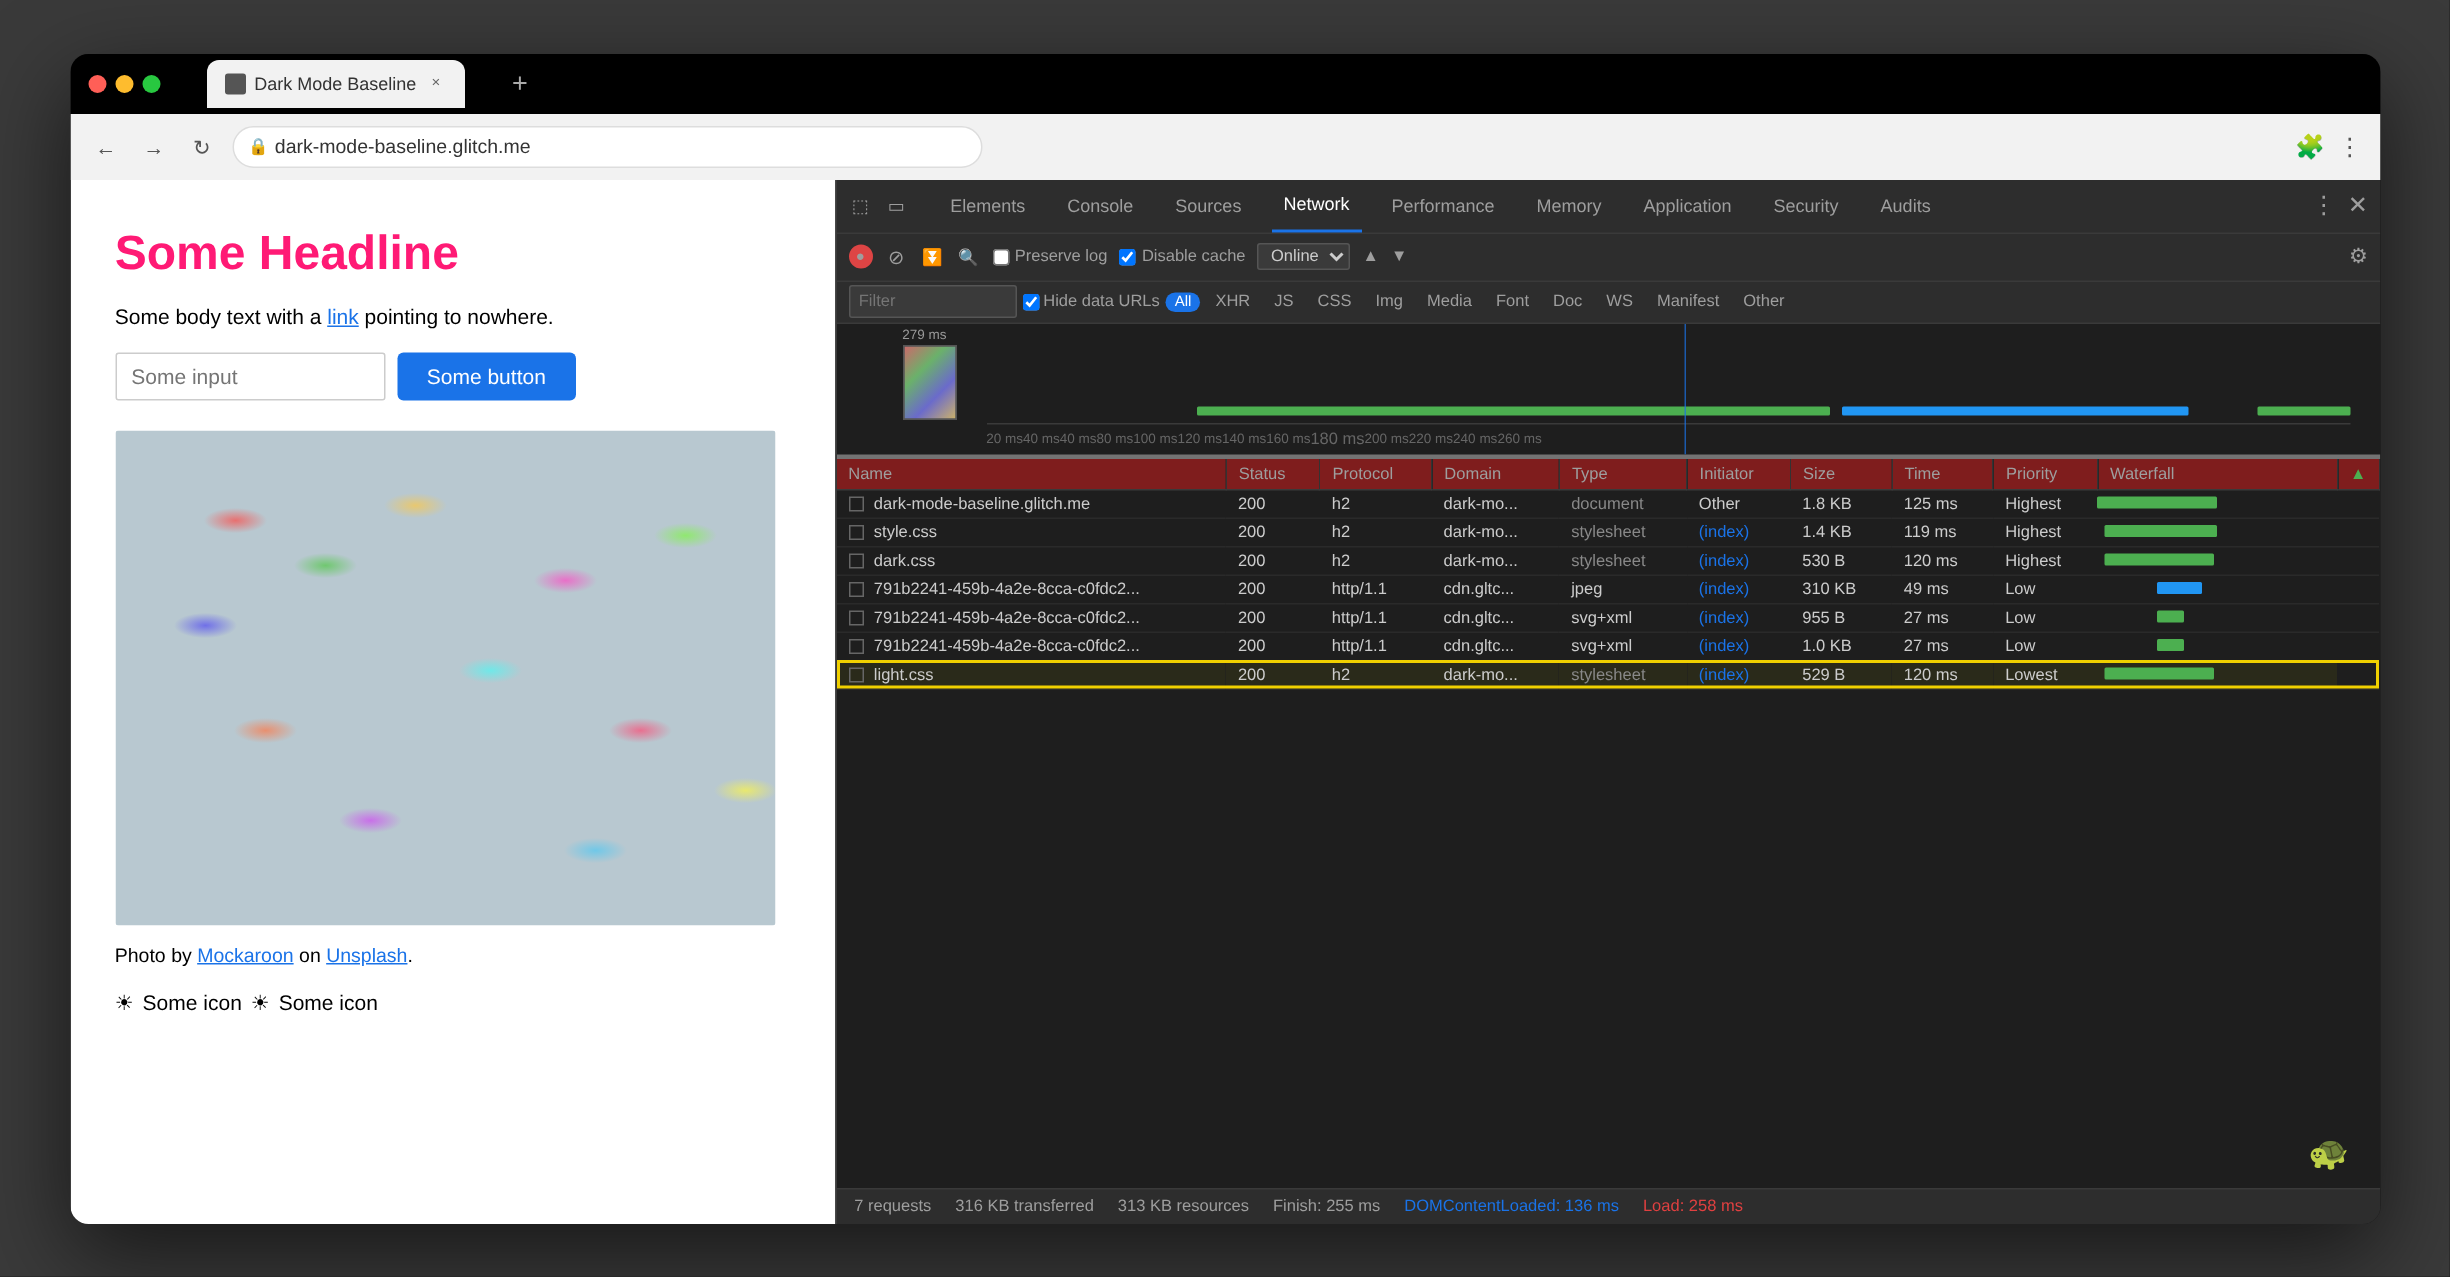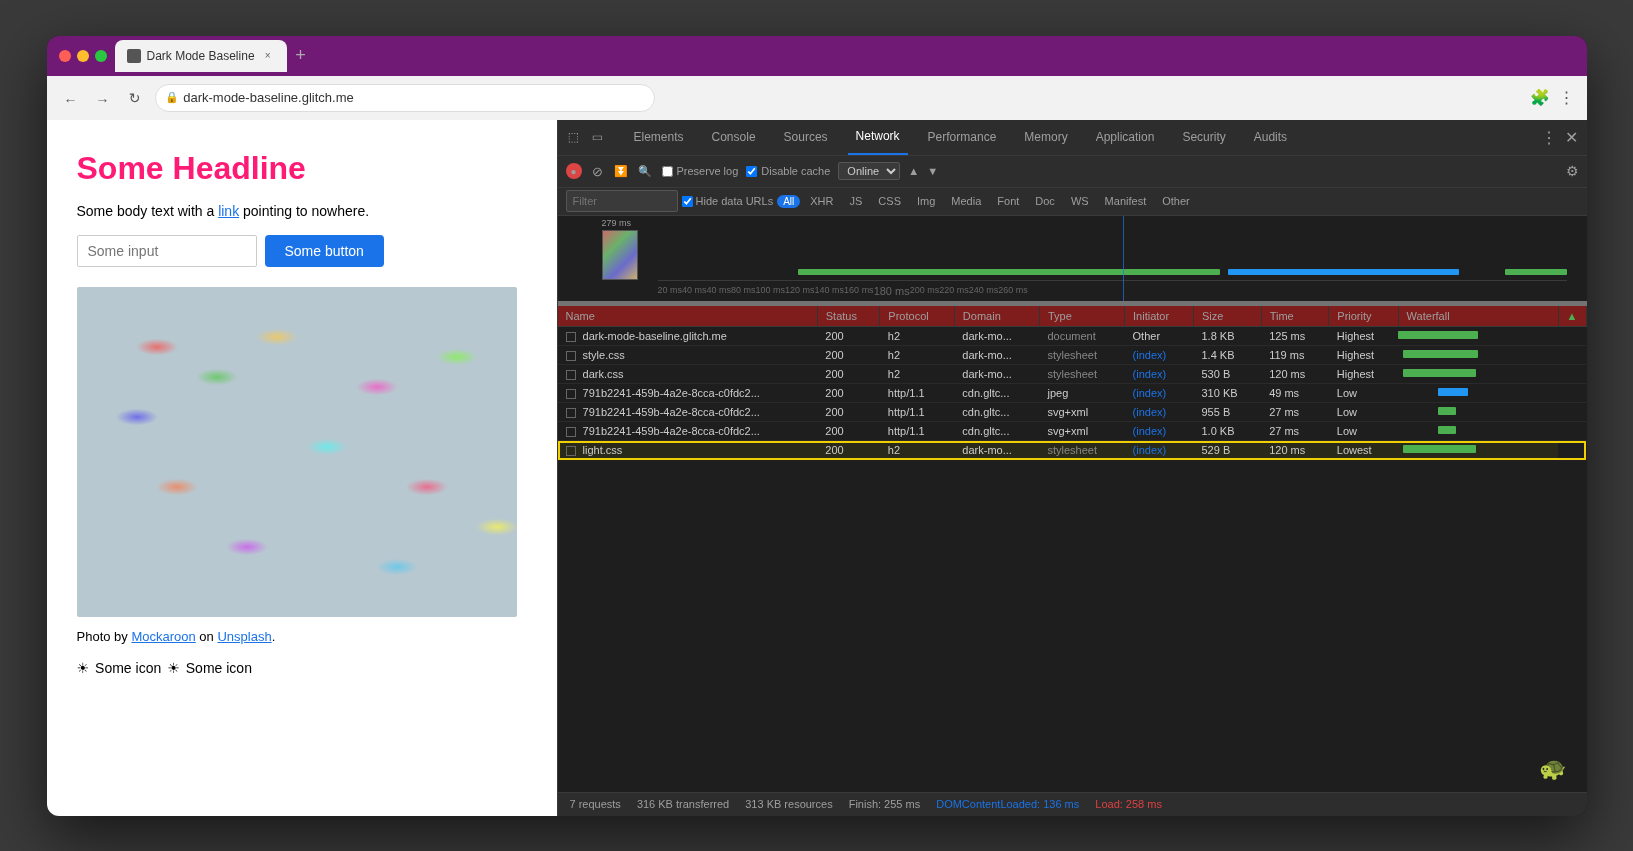--- a/index.html
+++ b/index.html
@@ -16,26 +16,26 @@
       height: 780px;
       background: #1e1e1e;
       border-radius: 12px;
       overflow: hidden;
       box-shadow: 0 20px 60px rgba(0,0,0,0.6);
       display: flex;
       flex-direction: column;
     }
     
     .title-bar {
-      background: #701a75;
+      background: #000000;
       height: 40px;
       display: flex;
       align-items: center;
       padding: 0 12px;
-      gap: 0;
+      gap: 23px;
       flex-shrink: 0;
     }
     .traffic-lights {
       display: flex;
       gap: 6px;
       margin-right: 8px;
     }
     .tl-red { width: 12px; height: 12px; border-radius: 50%; background: #ff5f57; }
     .tl-yellow { width: 12px; height: 12px; border-radius: 50%; background: #febc2e; }
     .tl-green { width: 12px; height: 12px; border-radius: 50%; background: #28c840; }
@@ -319,21 +319,21 @@
     .filter-tag {
       padding: 1px 6px;
       border-radius: 2px;
       cursor: pointer;
       color: #9e9e9e;
     }
     
     .timeline-area {
       background: #1e1e1e;
       height: 90px;
-      border-bottom: 5px solid #737373;
+      border-bottom: 3px solid #737373;
       flex-shrink: 0;
       position: relative;
       overflow: hidden;
     }
     
     .network-table-wrapper {
       flex: 1;
       overflow-y: auto;
       overflow-x: hidden;
     }

